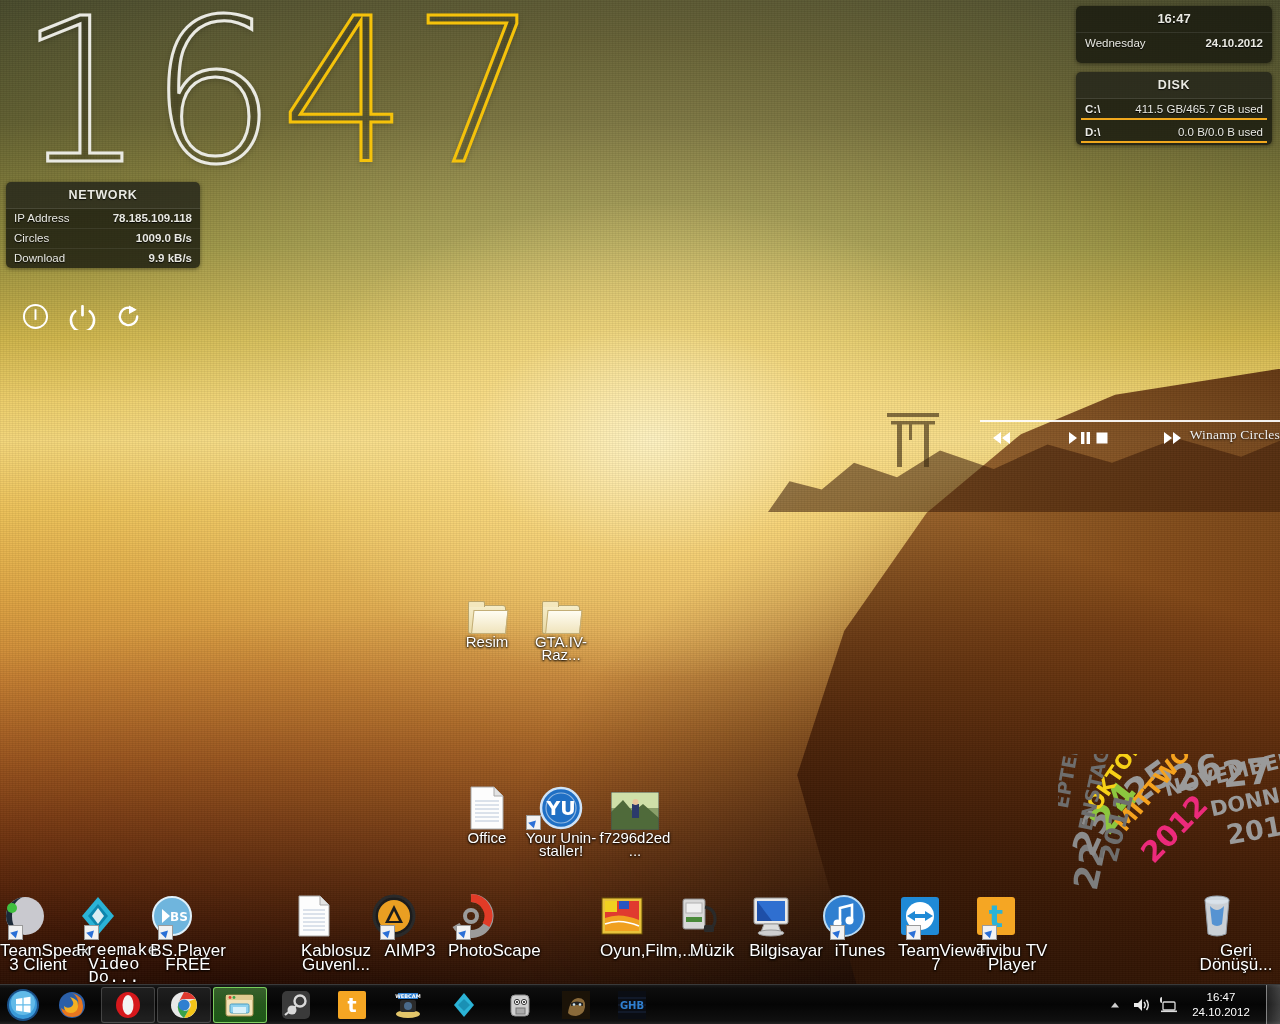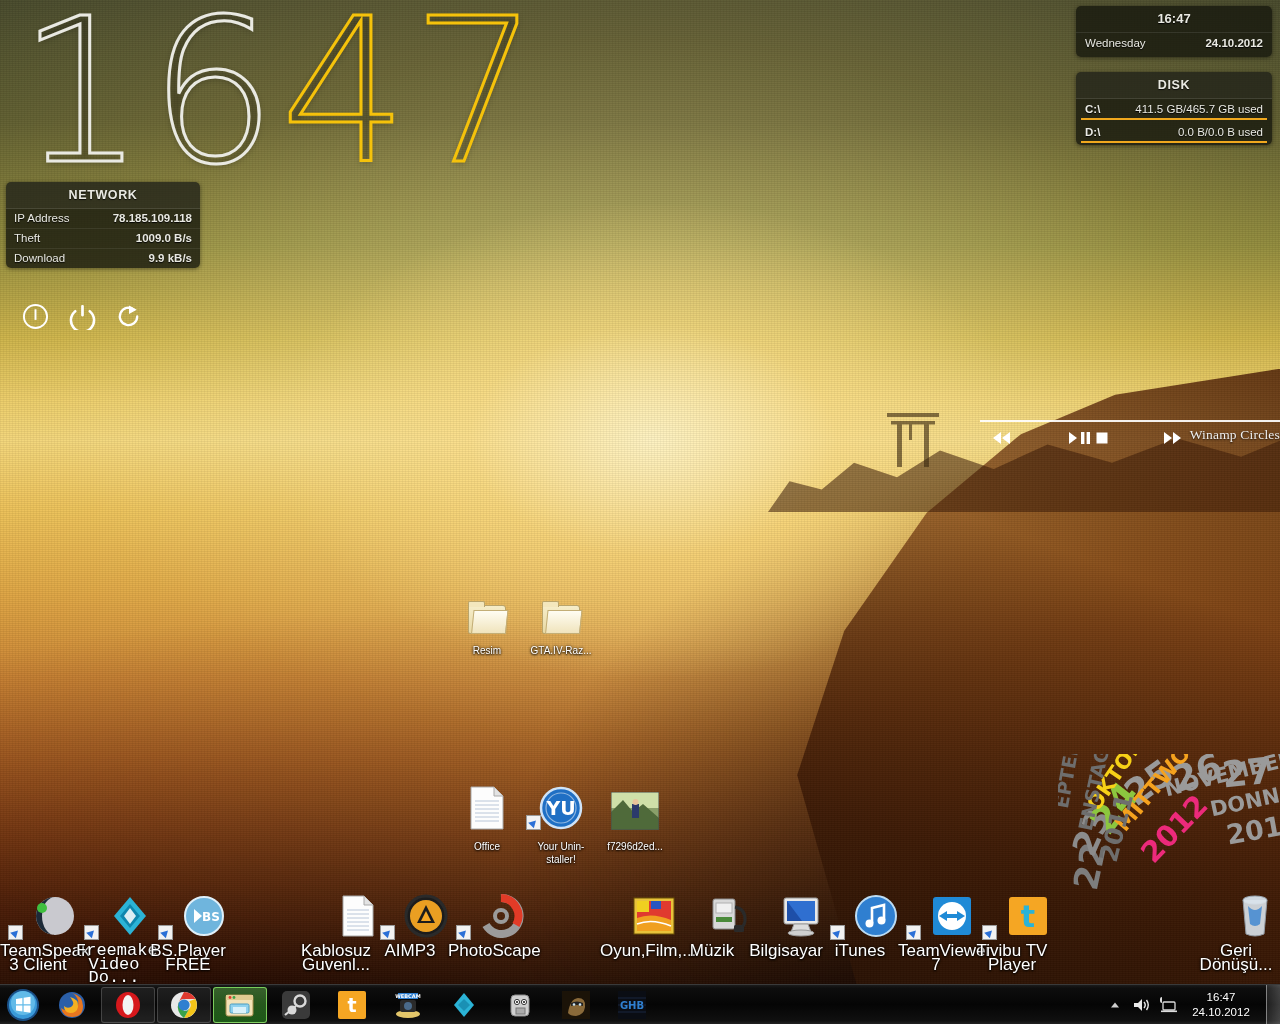--- a/index.html
+++ b/index.html
@@ -112,21 +112,21 @@
   .wrow:last-child{ border-bottom:none; }
   .wrow .k{ font-size:11.5px; }
   .wrow .v{ font-size:11.5px; font-weight:bold; }
 
   
   #w-network{ left:6px; top:182px; width:194px; }
 
   
   #w-clock{ left:1076px; top:6px; width:196px; }
   #w-clock .ctime{ text-align:center; font-weight:bold; font-size:13px; padding:5px 0 6px; text-shadow:0 1px 1px #000;}
-  #w-clock .crow{ display:flex; justify-content:space-between; padding:4px 9px 8px;
+  #w-clock .crow{ display:flex; justify-content:space-between; padding:4px 9px 14px;
                   border-top:1px solid rgba(255,255,255,.09); font-size:11.5px; text-shadow:0 1px 1px #000;}
   #w-clock .crow .d{ font-weight:bold; }
 
   
   #w-disk{ left:1076px; top:72px; width:196px; }
   .drow{ position:relative; padding:4px 9px 7px; }
   .drow .dline{ display:flex; justify-content:space-between; font-size:11.5px; text-shadow:0 1px 1px #000;}
   .drow .dl{ font-weight:bold; }
   .dbar{ position:absolute; left:5px; right:5px; bottom:2px; height:2px; background:#f0a81e; }
 
@@ -154,21 +154,21 @@
     font-family:"DejaVu Sans", sans-serif; font-weight:bold;
   }
   #calart span{ position:absolute; white-space:nowrap; }
 
   
   .dicon{
     position:absolute; width:74px; text-align:center; cursor:pointer;
   }
   .dicon .glyph{ height:46px; display:flex; align-items:flex-end; justify-content:center; }
   .dicon .dlabel{
-    margin-top:10px; font-size:10px; color:#fff; line-height:13px;
+    margin-top:1px; font-size:15px; color:#fff; line-height:13px;
     text-shadow:0 1px 2px rgba(0,0,0,.95), 0 0 3px rgba(0,0,0,.9);
     word-wrap:break-word;
   }
   .shortcut{
     position:absolute; left:2px; bottom:0; width:15px; height:15px;
     background:#f2f2f2; border:1px solid #9a9a9a;
   }
   .shortcut:after{
     content:""; position:absolute; left:3px; top:3px;
     border-left:7px solid #2a6fd6; border-top:4px solid transparent; border-bottom:4px solid transparent;
@@ -189,21 +189,21 @@
     position:absolute; left:3px; bottom:0; width:35px; height:24px;
     background:linear-gradient(to bottom,#fffdf2,#f0e4bd); border:1px solid #c3ae76;
     transform:skewX(-6deg); transform-origin:bottom left;
   }
 
   
   #dock{ position:absolute; left:0; bottom:36px; width:1280px; height:96px; }
   .dockitem{
     position:absolute; width:76px; text-align:center; cursor:pointer; top:0;
   }
-  .dockitem .ico{ height:48px; display:flex; align-items:center; justify-content:flex-end; position:relative; }
+  .dockitem .ico{ height:48px; display:flex; align-items:center; justify-content:flex-start; position:relative; }
   .dockitem .dlabel{
     margin-top:4px; font-size:17px; color:#fff; line-height:13.5px;
     text-shadow:0 1px 2px rgba(0,0,0,.95), 0 0 3px rgba(0,0,0,.95);
   }
 
   
   #taskbar{
     position:absolute; left:0; bottom:0; width:1280px; height:40px;
     background:linear-gradient(to bottom, #1b1b1b 0%, #0e0e0e 8%, #050505 50%, #101010 92%, #222 100%);
     border-top:1px solid #3a3a3a;
@@ -253,21 +253,21 @@
 
 <div id="bigclock"><span class="hh" style="-webkit-text-stroke: 3px rgb(233, 233, 226);">16</span><span class="mm" style="-webkit-text-stroke: 3px rgb(245, 194, 11);">47</span></div>
 
 <div class="widget" id="w-network">
   <div class="wtitle">NETWORK</div>
   <div class="wrow">
     <span class="k">IP Address</span>
     <span class="v">78.185.109.118</span>
   </div>
   <div class="wrow">
-    <span class="k">Theft</span>
+    <span class="k">Circles</span>
     <span class="v">1009.0 B/s</span>
   </div>
   <div class="wrow">
     <span class="k">Download</span>
     <span class="v">9.9 kB/s</span>
   </div>
 </div>
 
 <div class="widget" id="w-clock">
   <div class="ctime">16:47</div>

